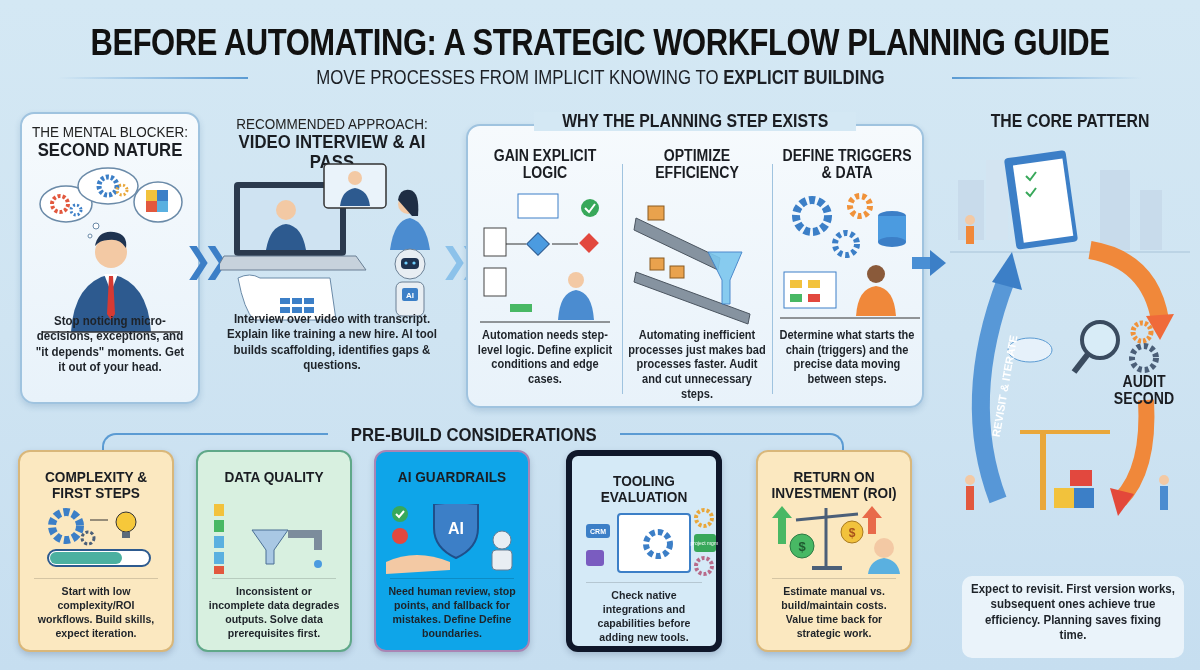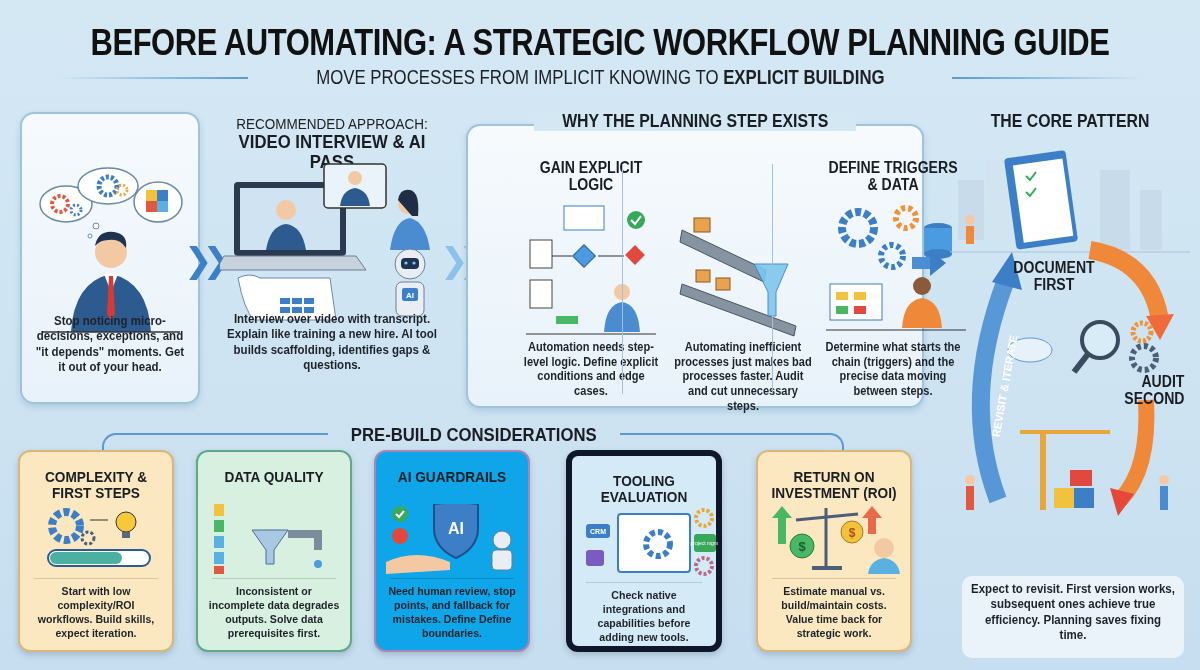--- a/index.html
+++ b/index.html
@@ -35,21 +35,21 @@
   .ph .light { font-size: 15px; color: #222; transform: scaleX(0.9); display: block; }
   .ph .bold { font-size: 19px; font-weight: 800; color: #1a1d22; transform: scaleX(0.88); display: block; }
   .body-txt {
     text-align: center; font-size: 12.5px; font-weight: 700; line-height: 1.22; color: #1e2329;
     transform: scaleX(0.92);
   }
 
   .illus { position: absolute; }
   .chev { position: absolute; font-size: 34px; font-weight: 900; color: #3c7fc7; letter-spacing: -10px; }
 
-  .sub-col { position: absolute; top: 34px; width: 150px; height: 240px; margin-left: 46px; }
+  .sub-col { position: absolute; top: 22px; width: 150px; height: 240px; }
   .sub-divider { position: absolute; top: 38px; width: 1px; height: 230px; background: #9fc3df; }
   .sub-col .ph .bold { font-size: 16px; }
   .sub-col .body-txt { font-size: 12px; }
 
   .pbc-header {
     position: absolute; top: 424px; left: 0; width: 1200px; text-align: center;
   }
   .pbc-title { font-size: 19px; font-weight: 800; transform: scaleX(0.88); display: inline-block; color: #1a1d22; }
   .pbc-bracket {
     position: absolute; top: 433px; height: 18px; border-top: 2px solid #5b9bd3;
@@ -73,20 +73,24 @@
 <div class="title">BEFORE AUTOMATING: A STRATEGIC WORKFLOW PLANNING GUIDE</div>
 <div class="subtitle-wrap">
   <div class="subtitle-line"></div>
   <div class="subtitle">
     <span>MOVE PROCESSES FROM IMPLICIT KNOWING TO </span><b>EXPLICIT BUILDING</b>
   </div>
   <div class="subtitle-line right"></div>
 </div>
 
 <div class="panel white" style="left:20px; top:112px; width:180px; height:292px;">
+  <div class="ph" style="margin-top:10px;">
+    <span class="light">THE MENTAL BLOCKER:</span>
+    <span class="bold">SECOND NATURE</span>
+  </div>
   <svg class="illus" style="left:14px; top:50px;" width="150" height="170" viewBox="0 0 150 170">
     <ellipse cx="30" cy="40" rx="26" ry="18" fill="#fff" stroke="#6a8aa8" stroke-width="1.5"></ellipse>
     <ellipse cx="72" cy="22" rx="30" ry="18" fill="#fff" stroke="#6a8aa8" stroke-width="1.5"></ellipse>
     <ellipse cx="122" cy="38" rx="24" ry="20" fill="#fff" stroke="#6a8aa8" stroke-width="1.5"></ellipse>
     <circle cx="24" cy="40" r="8" fill="none" stroke="#e2583e" stroke-width="4" stroke-dasharray="3 2"></circle>
     <circle cx="40" cy="46" r="5" fill="none" stroke="#3c7fc7" stroke-width="3" stroke-dasharray="2 2"></circle>
     <circle cx="72" cy="22" r="9" fill="none" stroke="#3c7fc7" stroke-width="5" stroke-dasharray="3 2"></circle>
     <circle cx="86" cy="26" r="5" fill="none" stroke="#e9a73a" stroke-width="3" stroke-dasharray="2 2"></circle>
     <rect x="110" y="26" width="11" height="11" fill="#f2c23c"></rect>
       <rect x="121" y="26" width="11" height="11" fill="#3c7fc7"></rect>
@@ -165,20 +169,23 @@
       <rect x="4" y="80" width="22" height="28" fill="#fff" stroke="#444"></rect>
       <rect x="30" y="116" width="22" height="8" fill="#48b864"></rect>
       <circle cx="96" cy="92" r="8" fill="#f3c9a4"></circle>
       <path d="M78 132 Q80 104 96 102 Q112 104 114 132Z" fill="#4b8cd0"></path>
       <line x1="0" y1="134" x2="130" y2="134" stroke="#333"></line>
     </svg>
     <div class="body-txt" style="position:absolute; left:0; right:0; top:180px;">Automation needs step-level logic. Define explicit conditions and edge cases.</div>
   </div>
   <div class="sub-divider" style="left:154px;"></div>
   <div class="sub-col" style="left:154px;">
+    <div class="ph">
+        <span class="bold">OPTIMIZE EFFICIENCY</span>
+      </div>
     <svg class="illus" style="left:8px; top:40px;" width="140" height="140" viewBox="0 0 140 140">
       <path d="M6 30 L90 70 L88 82 L4 42Z" fill="#8693a0" stroke="#4b5560"></path>
       <path d="M6 84 L120 126 L118 136 L4 94Z" fill="#8693a0" stroke="#4b5560"></path>
       <rect x="18" y="18" width="16" height="14" fill="#e9a24d" stroke="#8a5a20"></rect>
       <rect x="20" y="70" width="14" height="12" fill="#e9a24d" stroke="#8a5a20"></rect>
       <rect x="40" y="78" width="14" height="12" fill="#e9a24d" stroke="#8a5a20"></rect>
       <path d="M78 64 L112 64 L100 92 L100 116 L92 116 L92 92Z" fill="#7cc7ee" stroke="#3c7fc7" opacity="0.9"></path>
     </svg>
     <div class="body-txt" style="position:absolute; left:0; right:0; top:180px;">Automating inefficient processes just makes bad processes faster. Audit and cut unnecessary steps.</div>
   </div>
@@ -243,24 +250,21 @@
     <line x1="70" y1="292" x2="160" y2="292" stroke="#e9a73a" stroke-width="4"></line>
     <rect x="120" y="330" width="22" height="16" fill="#e2483e"></rect>
     <rect x="104" y="348" width="20" height="20" fill="#f2c23c"></rect>
       <rect x="124" y="348" width="20" height="20" fill="#3c7fc7"></rect>
     <circle cx="20" cy="340" r="5" fill="#f3c9a4"></circle>
       <rect x="16" y="346" width="8" height="24" fill="#e2583e"></rect>
     <circle cx="214" cy="340" r="5" fill="#f3c9a4"></circle>
       <rect x="210" y="346" width="8" height="24" fill="#4b8cd0"></rect>
   </svg>
   <div style="position:absolute; left:3px; top:268px; transform:rotate(-80deg); font-size:11px; font-weight:700; color:#fff; white-space:nowrap;">REVISIT &amp; ITERATE</div>
-  <div class="ph core-txt" style="position:absolute; left:54px; top:148px; width:100px;">
-    <span class="bold">DOCUMENT FIRST</span>
-  </div>
-  <div class="ph core-txt" style="position:absolute; left:148px; top:262px; width:92px;text-align:right;">
+  <div class="ph core-txt" style="position:absolute; left:148px; top:262px; width:92px;">
     <span class="bold">AUDIT SECOND</span>
   </div>
   <div style="position:absolute; left:12px; right:6px; top:464px; height:82px; background:rgba(240,247,252,0.85); border-radius:10px;">
     <div class="body-txt" style="padding-top:6px;">Expect to revisit. First version works, subsequent ones achieve true efficiency. Planning saves fixing time.</div>
   </div>
 </div>
 
 <div class="pbc-bracket" style="left:102px; width:226px; border-left:2px solid #5b9bd3; border-top-left-radius:14px;"></div>
 <div class="pbc-bracket" style="left:620px; width:224px; border-right:2px solid #5b9bd3; border-top-right-radius:14px;"></div>
 <div class="pbc-header" style="left:-126px;">

